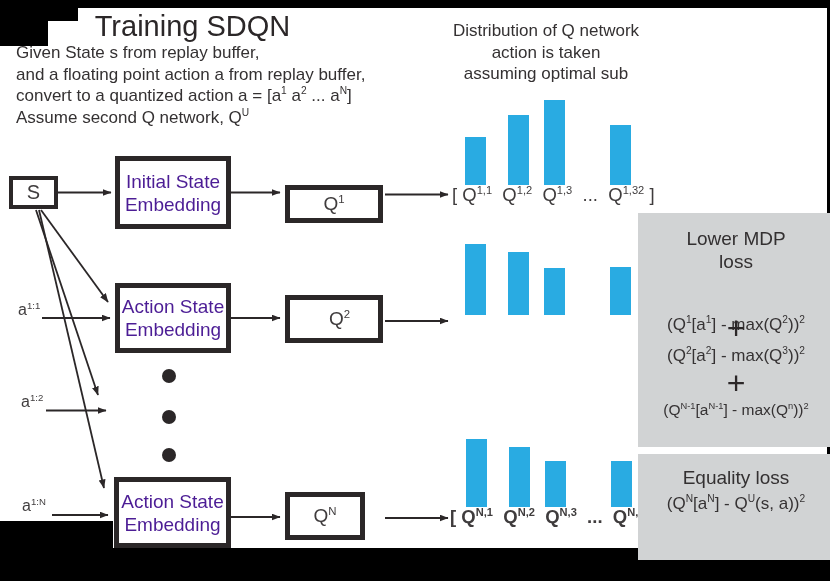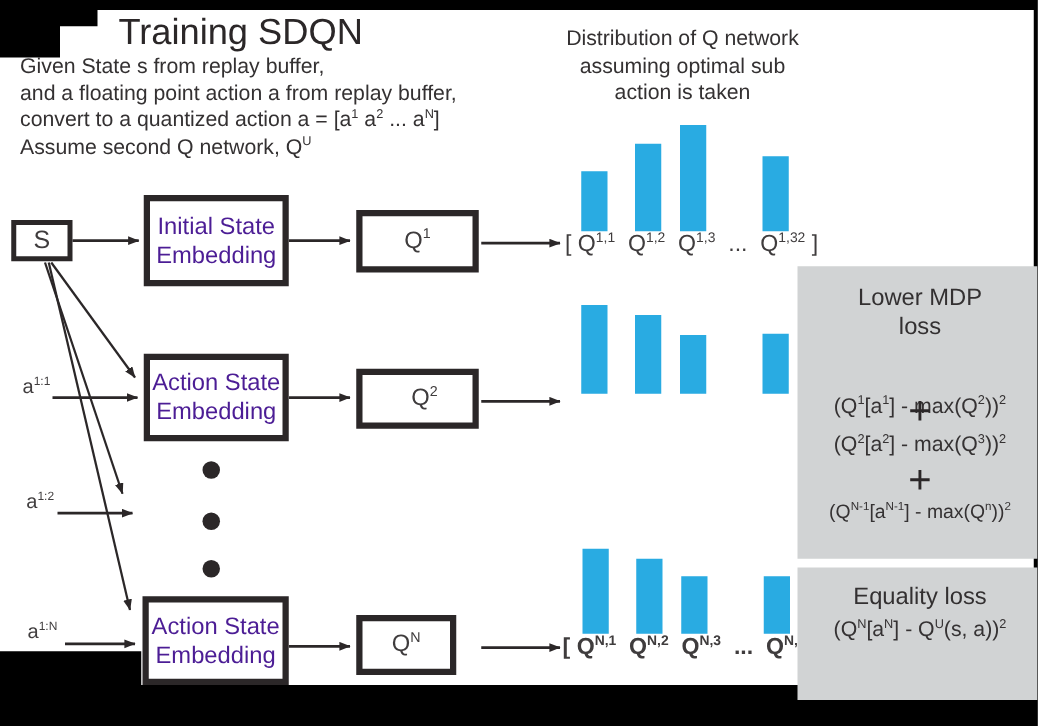--- a/index.html
+++ b/index.html
@@ -66,31 +66,31 @@
 
   <div class="title-heading">Training SDQN</div>
   <div class="subtitle">
     <div>Given State s from replay buffer,</div>
     <div>and a floating point action a from replay buffer,</div>
     <div>convert to a quantized action a = [a<sup>1</sup> a<sup>2</sup> ... a<sup>N</sup>]</div>
     <div>Assume second Q network, Q<sup>U</sup></div>
   </div>
   <div class="caption">
     <div>Distribution of Q network</div>
+    <div>action is taken</div>
     <div>assuming optimal sub</div>
-    <div>action is taken</div>
   </div>
 
   <div class="box" style="left:9px;top:176px;width:49px;height:33px;border-width:4px;">
     <span class="qlbl" style="font-size:20px;">S</span>
   </div>
   <div class="box" style="left:115px;top:156px;width:116px;height:73px;">
     <span class="lbl"><span>Initial State</span><br><span>Embedding</span></span>
   </div>
-  <div class="box" style="left:285px;top:168px;width:98px;height:50px;">
+  <div class="box" style="left:285px;top:185px;width:98px;height:38px;">
     <span class="qlbl">Q<sup>1</sup></span>
   </div>
   <div class="bars-group" style="left:465px;top:95px;height:90px;">
       <div class="bar" style="left: 0px; height: 48px; background: rgb(41, 171, 226);"></div>
       <div class="bar" style="left: 43px; height: 70px; background: rgb(41, 171, 226);"></div>
       <div class="bar" style="left: 79px; height: 85px; background: rgb(41, 171, 226);"></div>
       <div class="bar" style="left: 145px; height: 60px; background: rgb(41, 171, 226);"></div>
     </div>
   <div class="vector-label" style="left:452px;top:184px;">[ Q<sup>1,1</sup>  Q<sup>1,2</sup>  Q<sup>1,3</sup>  ...  Q<sup>1,32</sup> ]</div>
 

